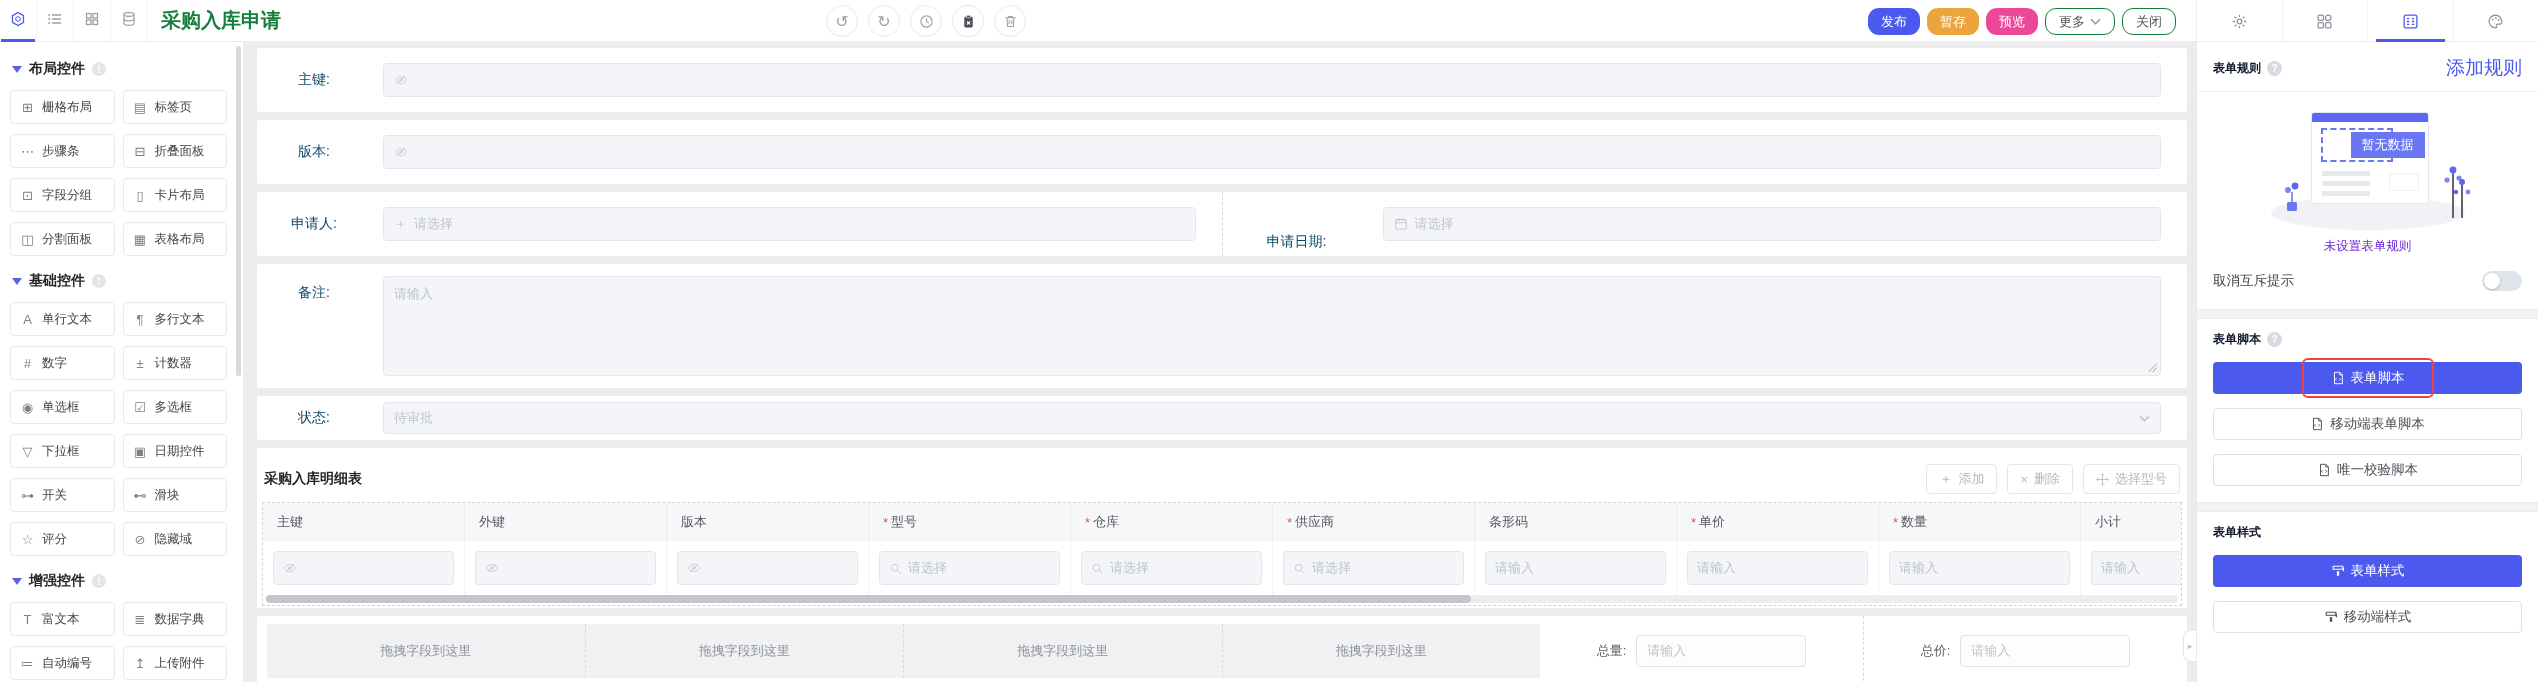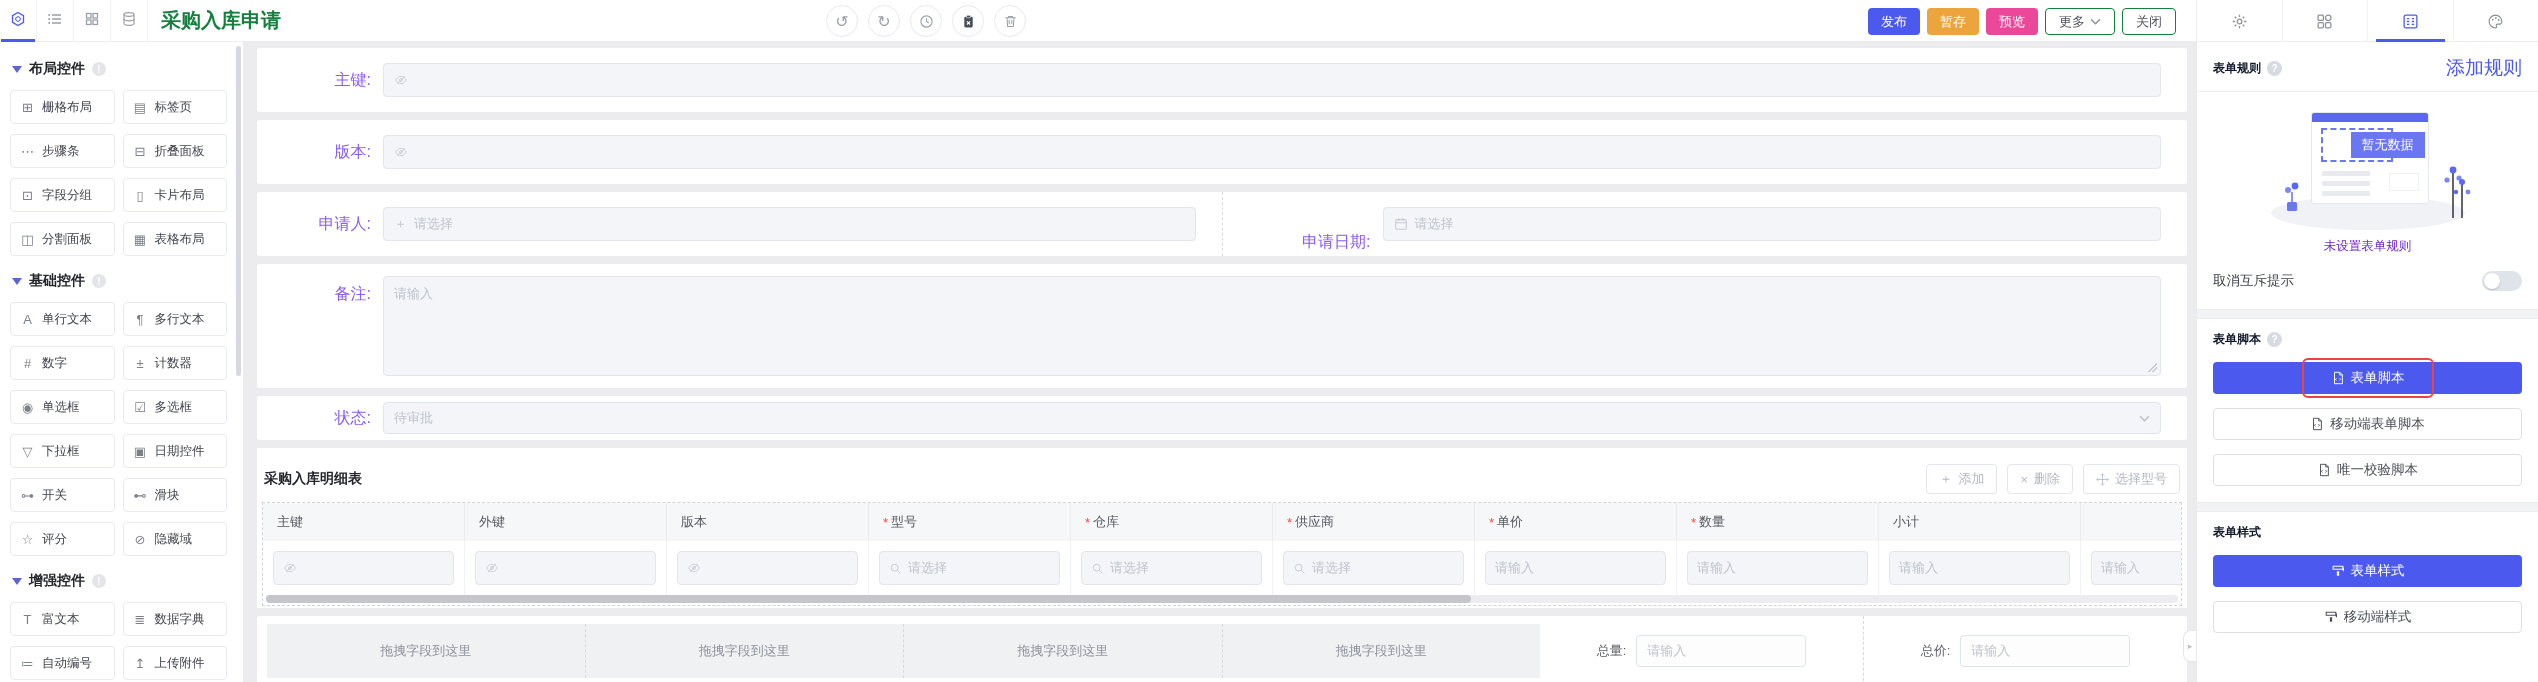--- a/index.html
+++ b/index.html
@@ -13,21 +13,21 @@
   .lefttabs{display:flex;height:42px;}
   .ltab{width:37px;height:42px;display:flex;align-items:center;justify-content:center;
         border-right:1px solid #f1f2f4;color:#9aa0a8;position:relative;cursor:pointer;}
   .ltab.active{color:#4b59ef;}
   .ltab.active::after{content:"";position:absolute;left:1px;right:1px;bottom:0;height:3px;background:#4b59ef;}
   .doc-title{margin-left:13px;font-size:20px;font-weight:700;color:#15803d;}
   .hist{position:absolute;left:826px;top:5px;display:flex;gap:10px;}
   .circ{width:32px;height:32px;border:1px solid #e7e9ee;border-radius:50%;background:#fff;
         display:flex;align-items:center;justify-content:center;color:#9aa0a8;font-size:16px;padding:0;cursor:pointer;}
   .actions{position:absolute;right:362px;top:8px;display:flex;gap:7px;}
-  .btn{height:27px;border-radius:4px;font-size:13px;padding:0 13px;border:none;cursor:pointer;
+  .btn{height:27px;border-radius:11px;font-size:13px;padding:0 13px;border:none;cursor:pointer;
        display:flex;align-items:center;justify-content:center;gap:5px;white-space:nowrap;}
   .btn.primary{background:#4b59ef;color:#fff;}
   .btn.warning{background:#eca43c;color:#fff;}
   .btn.gray{background:#ec4899;color:#fff;}
   .btn.outline{background:#fff;border:1px solid #15803d;color:#4e5359;}
   .btn .caret{display:flex;color:#8a8f99;}
   .ptabs{position:absolute;right:0;top:0;width:342px;height:42px;display:flex;border-left:1px solid #eceef1;}
   .ptab{flex:1;display:flex;align-items:center;justify-content:center;color:#8d929b;
         border-right:1px solid #f1f2f4;position:relative;cursor:pointer;}
   .ptab:last-child{border-right:none;}
@@ -47,21 +47,21 @@
   .items{display:grid;grid-template-columns:1fr 1fr;gap:10px 8px;margin-bottom:16px;}
   .itm{height:34px;border:1px solid #e8eaef;border-radius:4px;background:#fff;display:flex;align-items:center;
        padding:0 9px;gap:7px;font-size:12.5px;color:#41454c;cursor:grab;overflow:hidden;white-space:nowrap;}
   .itm .ig{color:#7b8089;font-size:13px;width:15px;text-align:center;flex:none;}
 
   
   .canvas{position:absolute;left:243px;top:42px;width:1953px;height:640px;background:#ececee;
           overflow:hidden;padding-top:6px;}
   .frow{background:#fff;border-radius:2px;margin:0 9px 8px 14px;display:flex;align-items:center;position:relative;}
   .h64{height:64px;} .h124{height:124px;align-items:flex-start;} .h44{height:44px;}
-  .flabel{width:126px;text-align:right;font-size:16px;color:#8b5cf6;padding-right:12px;flex:none;}
+  .flabel{width:126px;text-align:center;font-size:14px;color:#0c4a6e;padding-right:12px;flex:none;}
   .finput{flex:1;height:34px;background:#f3f5f9;border:1px solid #e2e5ec;border-radius:4px;margin-right:26px;
           display:flex;align-items:center;padding:0 10px;gap:7px;color:#bfc3cc;font-size:13px;cursor:text;}
   .ficon{display:flex;color:#c6cad2;flex:none;}
   .fcol{flex:1;display:flex;align-items:center;height:100%;}
   .fcol + .fcol{border-left:1px dashed #d8dadf;}
   .fcol2-label{width:160px;margin-top:36px;}
   .ftextarea{flex:1;height:100px;margin:12px 26px 0 0;background:#f3f5f9;border:1px solid #e2e5ec;border-radius:4px;
              padding:8px 10px;color:#bfc3cc;font-size:13px;cursor:text;position:relative;}
   .resize{position:absolute;right:3px;bottom:3px;width:9px;height:9px;
           background:linear-gradient(135deg,transparent 50%,#c6cad2 50%,#c6cad2 58%,transparent 58%,transparent 72%,#c6cad2 72%,#c6cad2 80%,transparent 80%);}
@@ -510,20 +510,23 @@
             </div>
             <div class="th">
               <span class="star">*</span>
               <span>仓库</span>
             </div>
             <div class="th">
               <span class="star">*</span>
               <span>供应商</span>
             </div>
             <div class="th">
+              <span>条形码</span>
+            </div>
+            <div class="th">
               <span class="star">*</span>
               <span>单价</span>
             </div>
             <div class="th">
               <span class="star">*</span>
               <span>数量</span>
             </div>
             <div class="th">
               <span>小计</span>
             </div>

